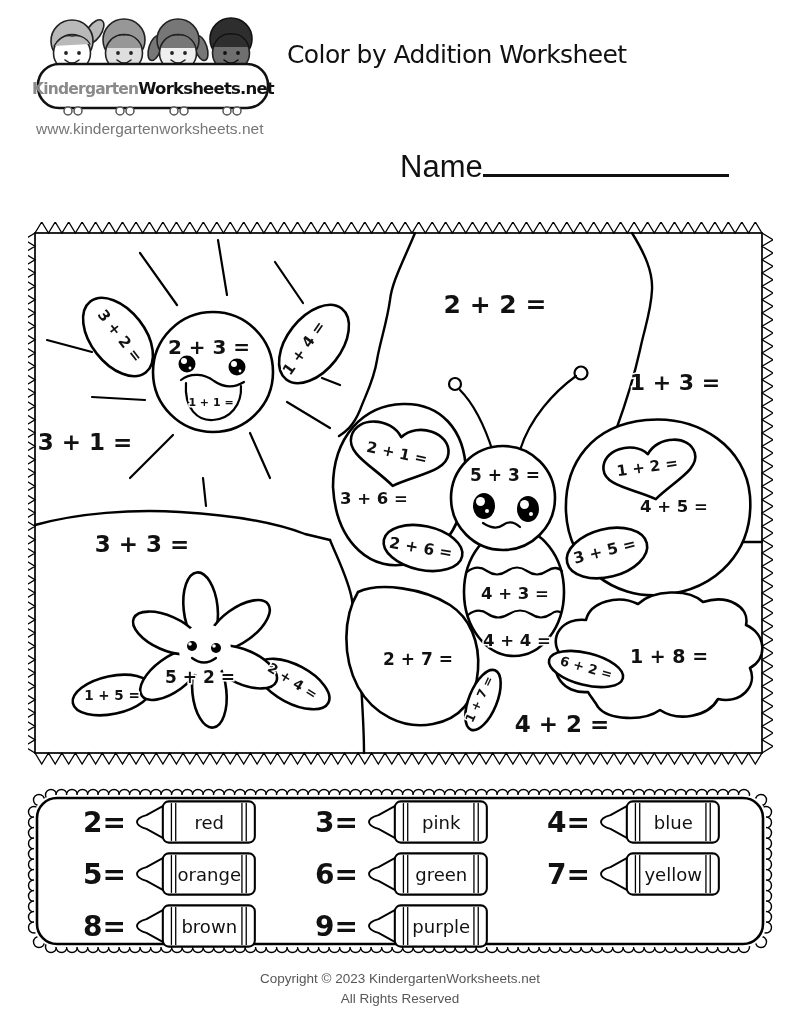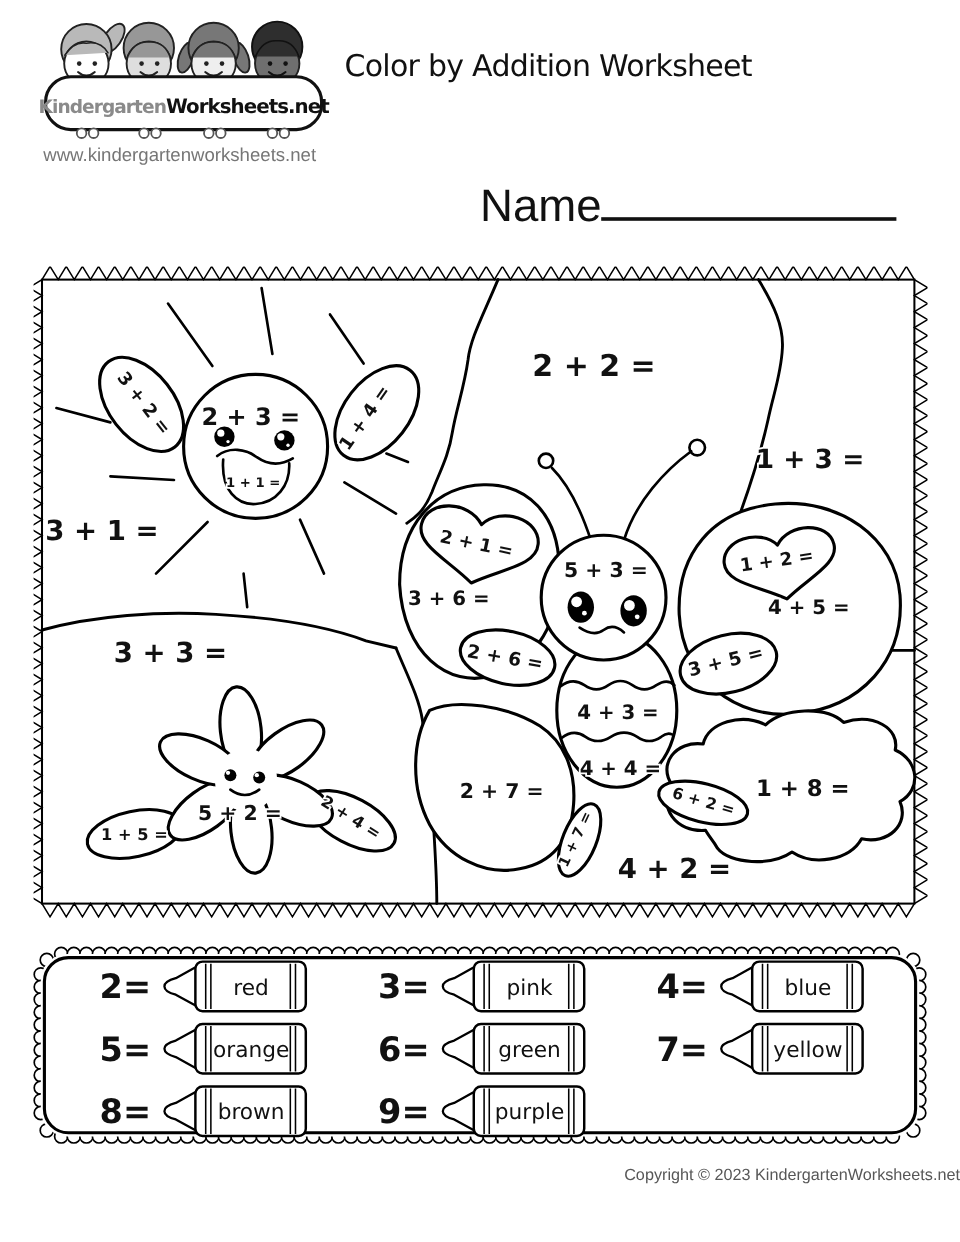--- a/index.html
+++ b/index.html
@@ -3,35 +3,35 @@
 <meta charset="utf-8">
 <style>
   * { margin:0; padding:0; box-sizing:border-box; }
   body { background:#fff; width:800px; height:1035px; font-family:"DejaVu Sans", sans-serif; }
   .sheet { position:relative; width:800px; height:1035px; background:#fff; overflow:hidden; }
 
   .logo-svg { position:absolute; left:24px; top:8px; }
   .page-title { position:absolute; left:287px; top:40px; font-family:"DejaVu Sans", sans-serif;
                 font-size:25px; letter-spacing:-0.6px; color:#111; }
   .name-row { position:absolute; left:400px; top:146px; font-family:"Liberation Sans", sans-serif;
-              font-size:38px; color:#111; white-space:nowrap; }
+              font-size:31px; color:#111; white-space:nowrap; }
   .name-line { display:inline-block; width:246px; border-bottom:3px solid #111; height:1.0em; }
 
   .scene-svg { position:absolute; left:28px; top:222px; }
 
   .key-box { position:absolute; left:25px; top:786px; width:750px; height:170px; }
   .key-border { position:absolute; left:0; top:0; }
   .key-grid { position:absolute; left:34px; top:11px; display:grid;
               grid-template-columns:232px 232px 232px; grid-auto-rows:50px; row-gap:2px; }
   .key-entry { display:flex; align-items:center; gap:5px; padding-left:24px; }
   .key-num { font-family:"DejaVu Sans", sans-serif; font-weight:700; font-size:28px; color:#111; }
   .crayon { flex:0 0 auto; }
   .crayon-label { font-family:"DejaVu Sans", sans-serif; font-size:21px; fill:#111; text-anchor:middle; }
 
-  .footer { position:absolute; top:969px; left:0; width:100%; text-align:right;
+  .footer { position:absolute; top:969px; left:0; width:100%; text-align:center;
             font-family:"Liberation Sans", sans-serif; font-size:13.5px; line-height:1.5; color:#575757; }
 
   
   .ln { fill:none; stroke:#000; stroke-width:2.4; stroke-linecap:round; }
   .shape { fill:#fff; stroke:#000; stroke-width:2.6; stroke-linejoin:round; }
   .thin { fill:none; stroke:#000; stroke-width:2.2; stroke-linecap:round; }
   .prob { font-family:"DejaVu Sans", sans-serif; font-weight:700; fill:#111;
           stroke:#fff; stroke-width:3px; paint-order:stroke; text-anchor:middle; }
 </style>
 </head>
@@ -459,15 +459,16 @@
             <use href="#crayon-shape"></use>
             <text class="crayon-label" x="91" y="37">purple</text>
           </svg>
       </div>
       <div></div>
     </div>
   </div>
 
   <div class="footer">
     <div>Copyright © 2023 KindergartenWorksheets.net</div>
+    <div>All Rights Reserved</div>
   </div>
 
 </div>
 
 </body></html>

